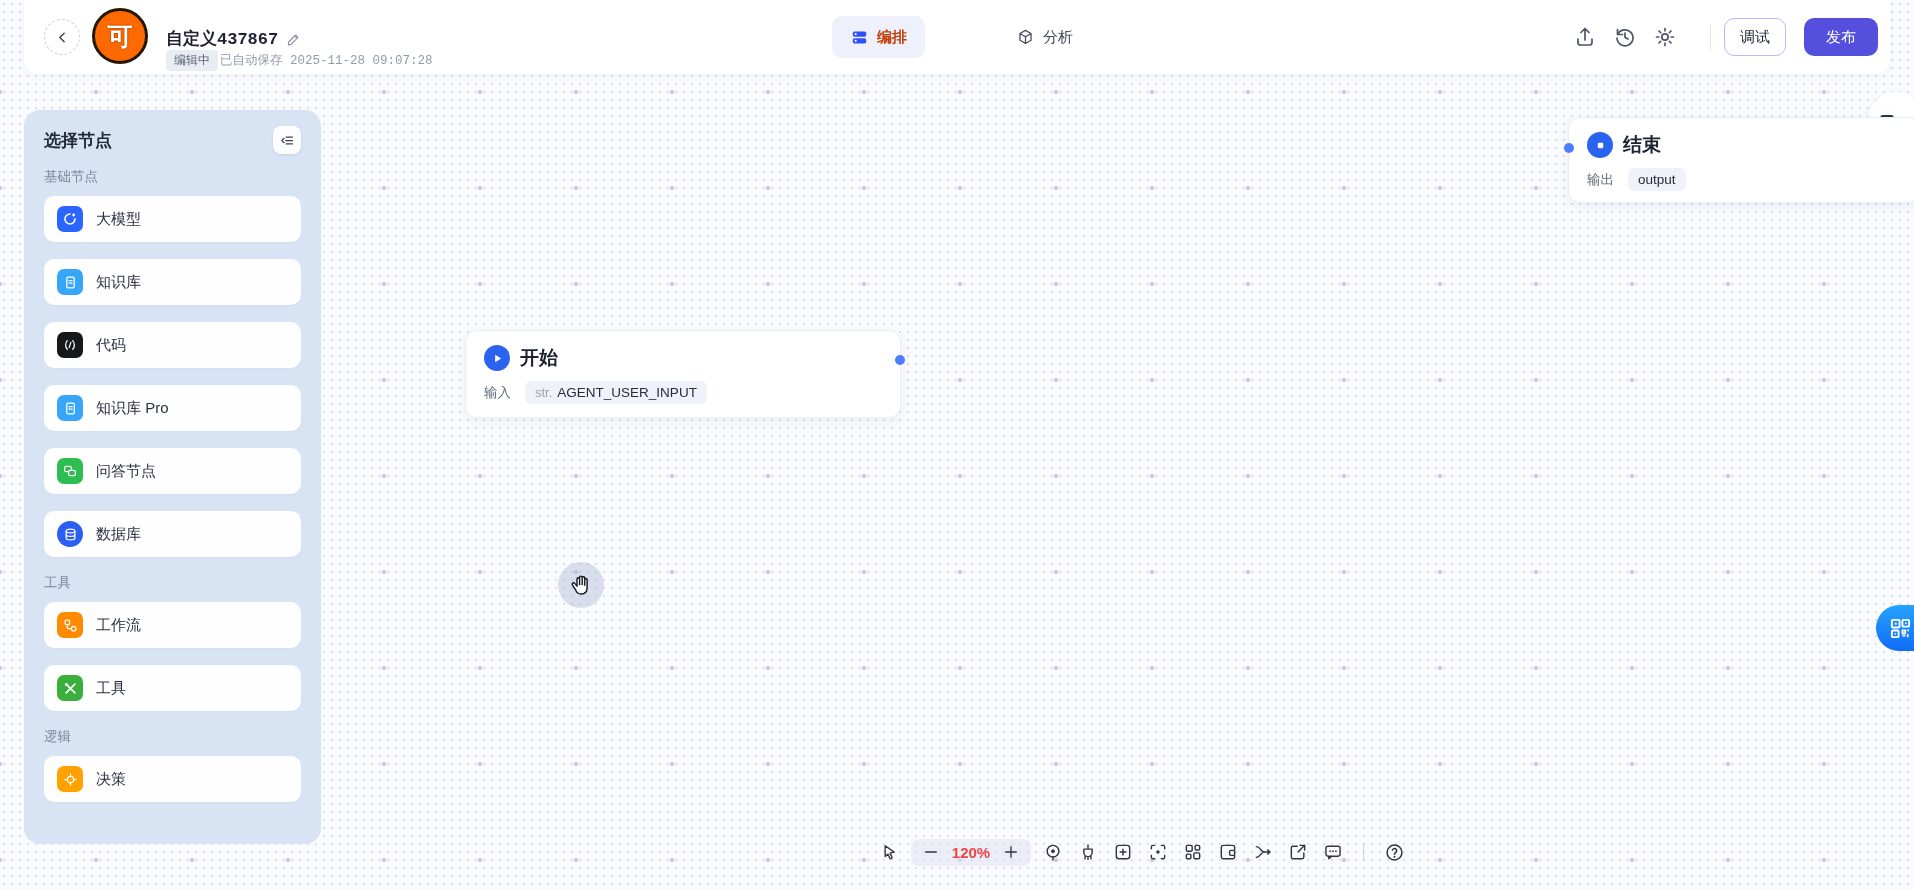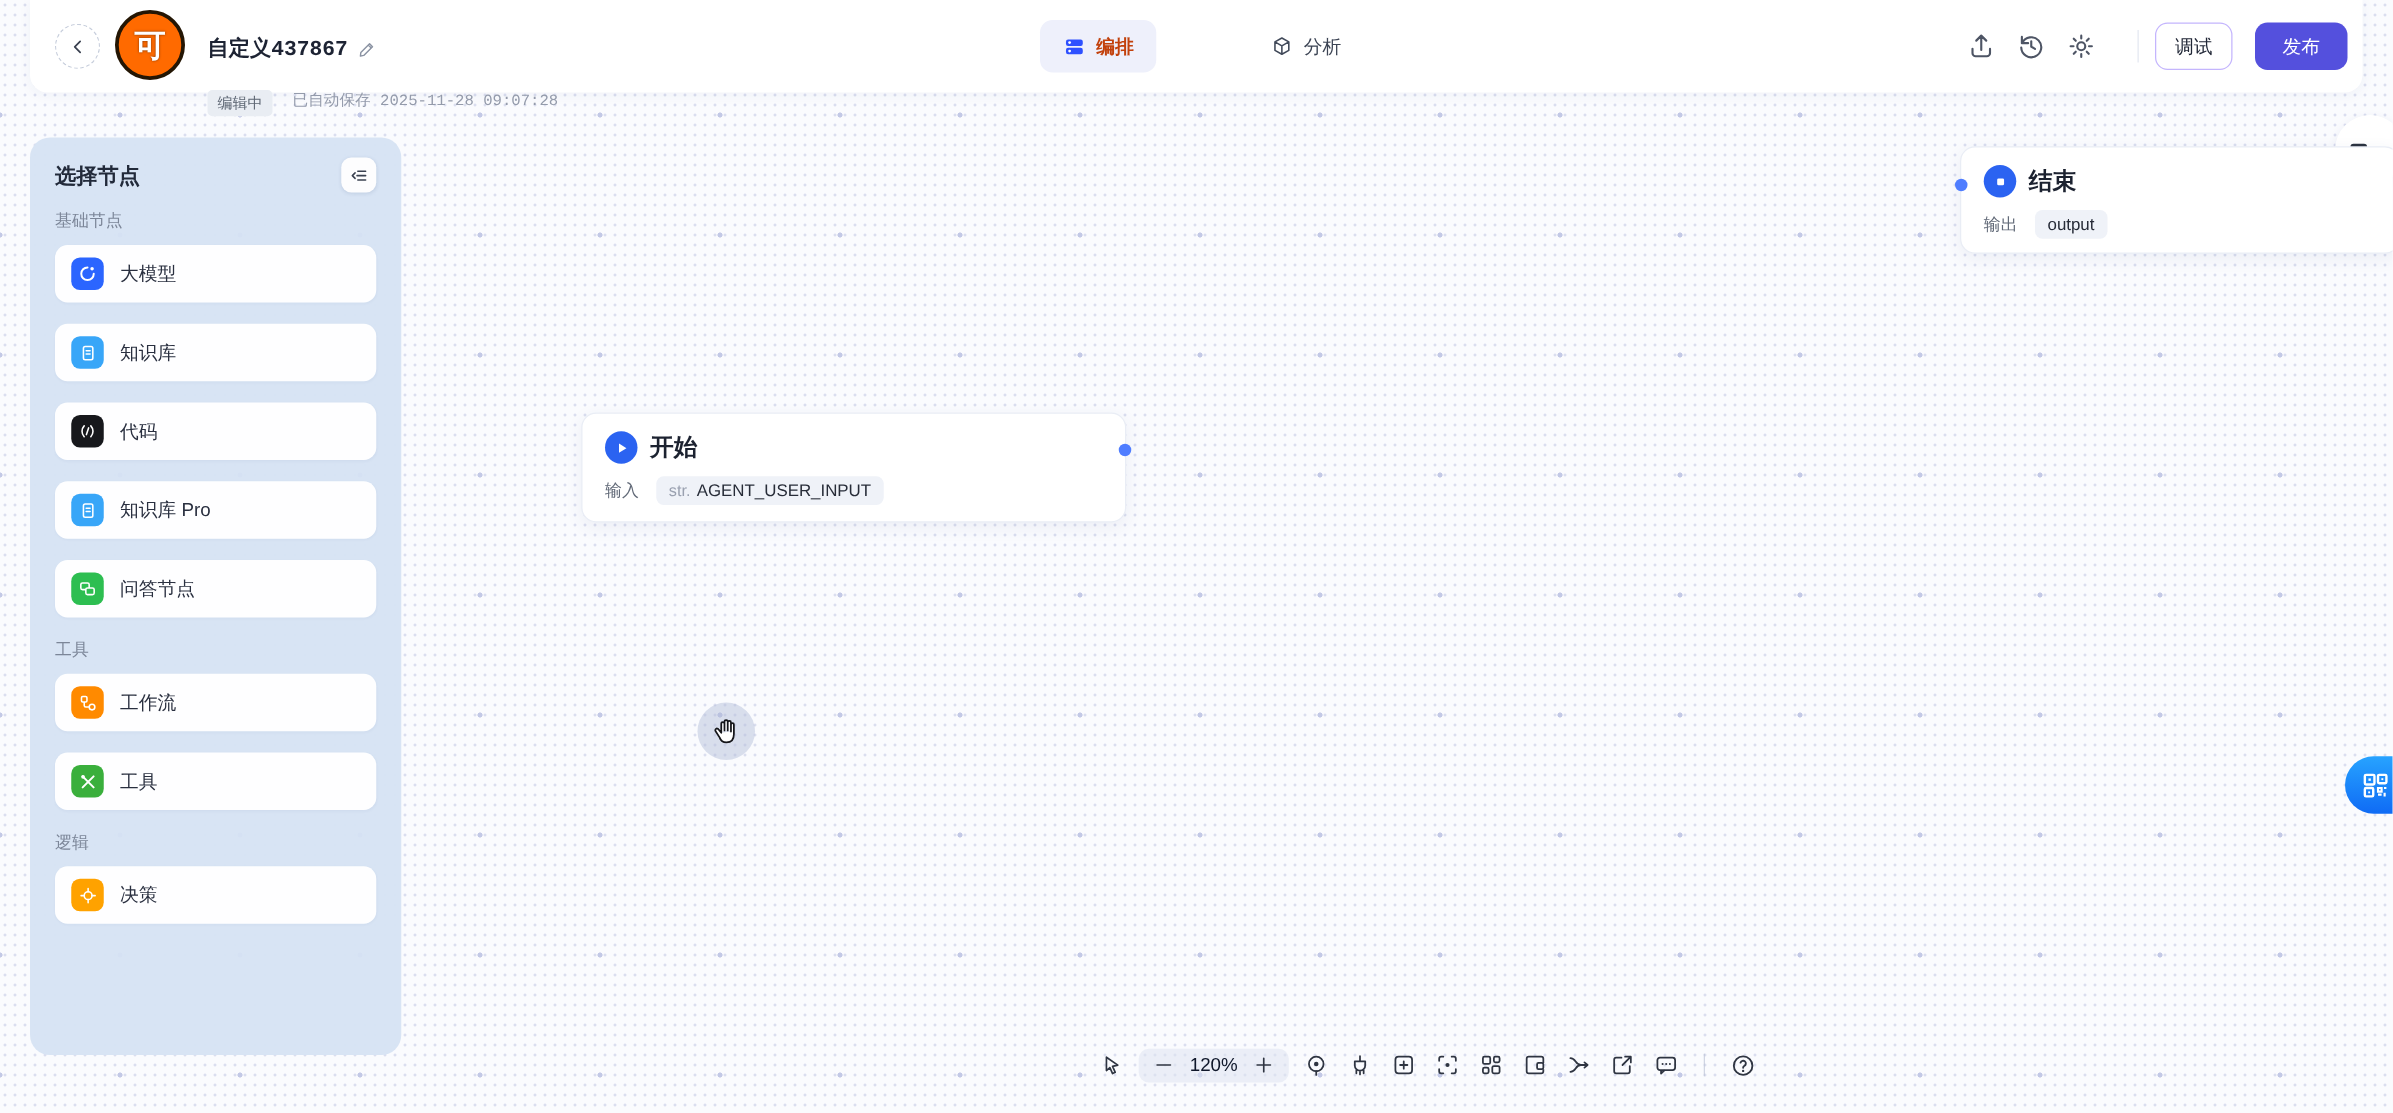--- a/index.html
+++ b/index.html
@@ -31,21 +31,21 @@
   .logo {
     position:absolute; left:68px; top:8px; width:56px; height:56px;
     background:#ff6a00; border:3px solid #241604; border-radius:50%;
     display:flex; align-items:center; justify-content:center;
     color:#fff; font-size:25px; font-weight:bold;
     text-shadow:0 0 2px rgba(0,0,0,.55);
   }
   .title-area { position:absolute; left:142px; top:27px;font-family:Liberation Mono, monospace; }
   .title-row { display:flex; align-items:center; gap:8px; }
   .doc-title { font-size:17px; font-weight:700; color:#1d2333; }
-  .meta-row { display:flex; gap:16px; margin-top:22px; }
+  .meta-row { display:flex; align-items:center; gap:2px; margin-top:0; }
   .status-badge {
     background:#e9edf3; color:#5d6673; font-size:12px;
     padding:2px 8px; border-radius:4px;
   }
   .autosave { color:#949bab; font-size:12.5px; }
 
   .tab { position:absolute; top:16px; height:42px; display:flex; align-items:center; gap:8px; cursor:pointer; }
   .tab-active {
     left:808px; background:#eef0fb; border-radius:10px; padding:0 18px;
     color:#c2410c; font-size:15px; font-weight:700;
@@ -127,21 +127,21 @@
   
   .toolbar {
     position:absolute; left:876px; top:834px; height:36px; z-index:15;
     display:flex; align-items:center; gap:9px; color:#343b49;
   }
   .ticon { width:26px; height:26px; display:flex; align-items:center; justify-content:center; cursor:pointer; border-radius:6px; }
   .zoom-pill {
     display:flex; align-items:center; gap:10px; padding:5px 12px;
     background:rgba(222,227,240,.55); border-radius:8px;
   }
-  .zoom-level { font-size:15px; font-weight:400; color:#0f172a; min-width:44px; text-align:center; }
+  .zoom-level { font-size:15px; font-weight:700; color:#ef4444; min-width:44px; text-align:center; }
   .tb-divider { width:1px; height:18px; background:rgba(190,196,215,.7); margin:0 8px; }
 
   .qr-button {
     position:absolute; left:1876px; top:605px; width:60px; height:46px;
     border-radius:23px 0 0 23px; z-index:15; cursor:pointer;
     background:linear-gradient(180deg,#27a3ff,#0f6bf5);
     display:flex; align-items:center; padding-left:13px;
   }
 </style>
 </head>
@@ -251,20 +251,29 @@
   </div>
   <div class="sb-item">
     <div class="nicon c-qa">
         <svg width="16" height="16" viewBox="0 0 24 24">
           <rect x="4" y="5" width="10" height="8" rx="2" fill="none" stroke="#fff" stroke-width="1.9"></rect>
           <rect x="10" y="11" width="10" height="8" rx="2" fill="#2dbe51" stroke="#fff" stroke-width="1.9"></rect>
         </svg>
       </div>
     <span class="lbl">问答节点</span>
   </div>
+  <div class="sb-item">
+    <div class="nicon c-db round">
+        <svg width="15" height="15" viewBox="0 0 24 24">
+          <ellipse cx="12" cy="6.5" rx="7" ry="3" fill="none" stroke="#fff" stroke-width="2"></ellipse>
+          <path d="M5 6.5 v11 c0 1.7 3.1 3 7 3 s7 -1.3 7 -3 v-11 M5 12 c0 1.7 3.1 3 7 3 s7 -1.3 7 -3" fill="none" stroke="#fff" stroke-width="2"></path>
+        </svg>
+      </div>
+    <span class="lbl">数据库</span>
+  </div>
 
   <div class="sb-section">工具</div>
 
   <div class="sb-item">
     <div class="nicon c-wf">
         <svg width="15" height="15" viewBox="0 0 24 24">
           <rect x="3.5" y="3.5" width="7" height="7" rx="1.6" fill="none" stroke="#fff" stroke-width="2"></rect>
           <circle cx="17" cy="17" r="3.6" fill="none" stroke="#fff" stroke-width="2"></circle>
           <path d="M7 10.5 V15 a2 2 0 0 0 2 2 h4.4" fill="none" stroke="#fff" stroke-width="2"></path>
         </svg>

